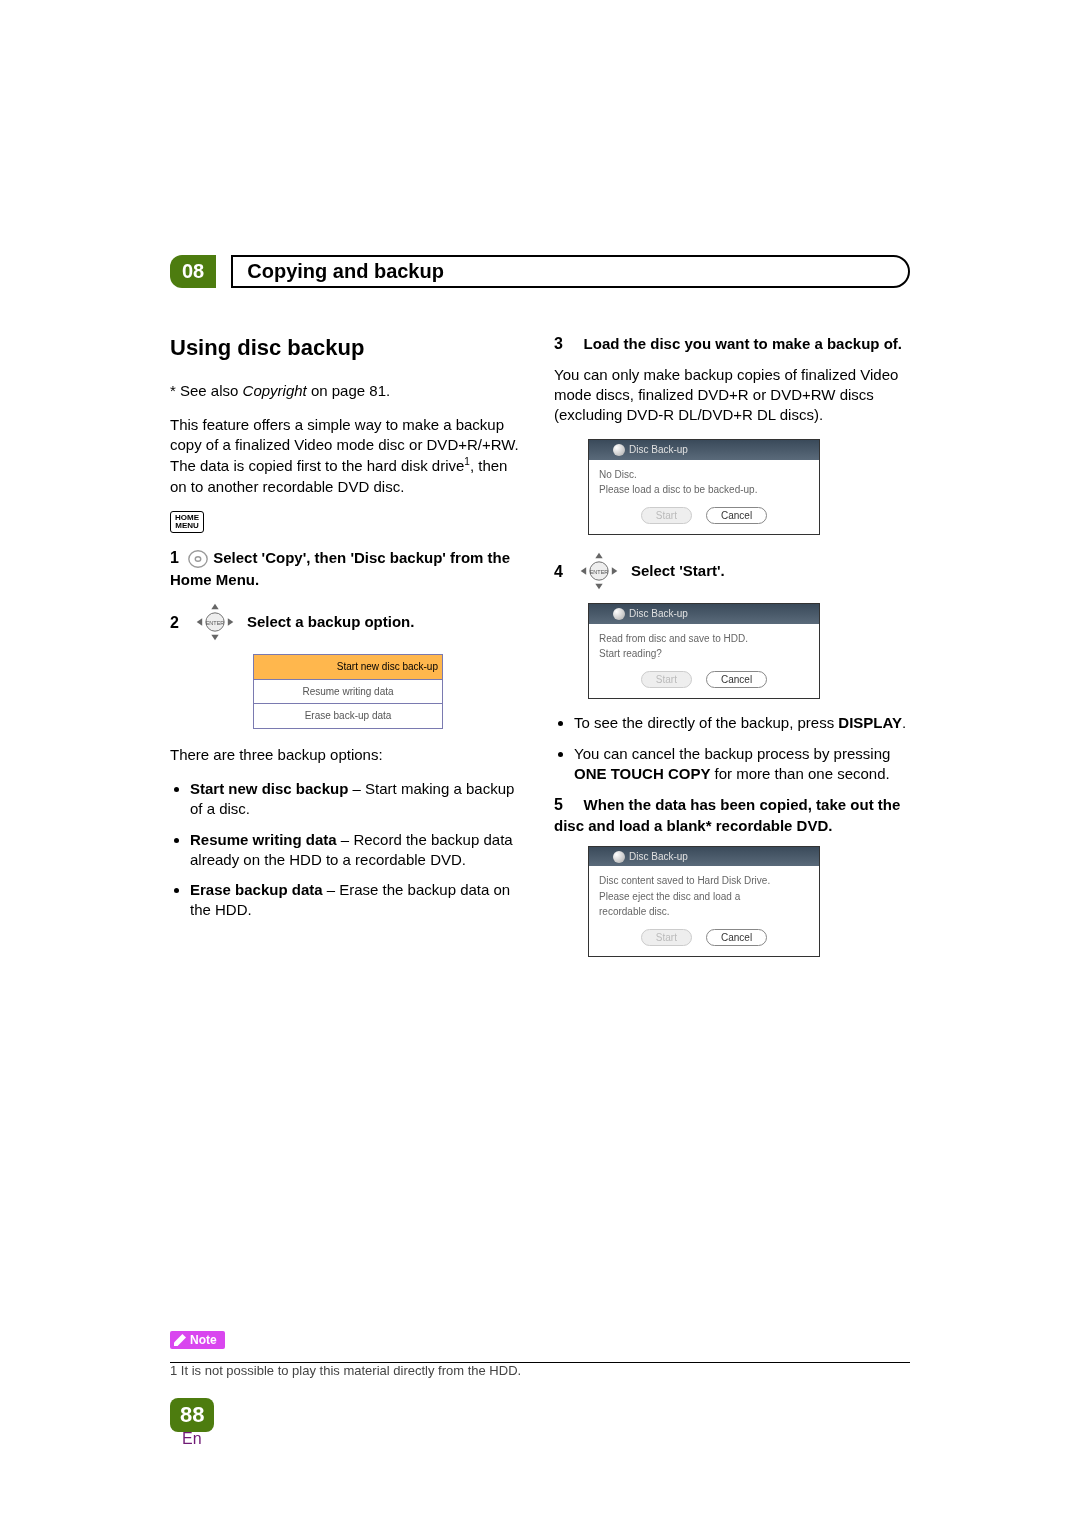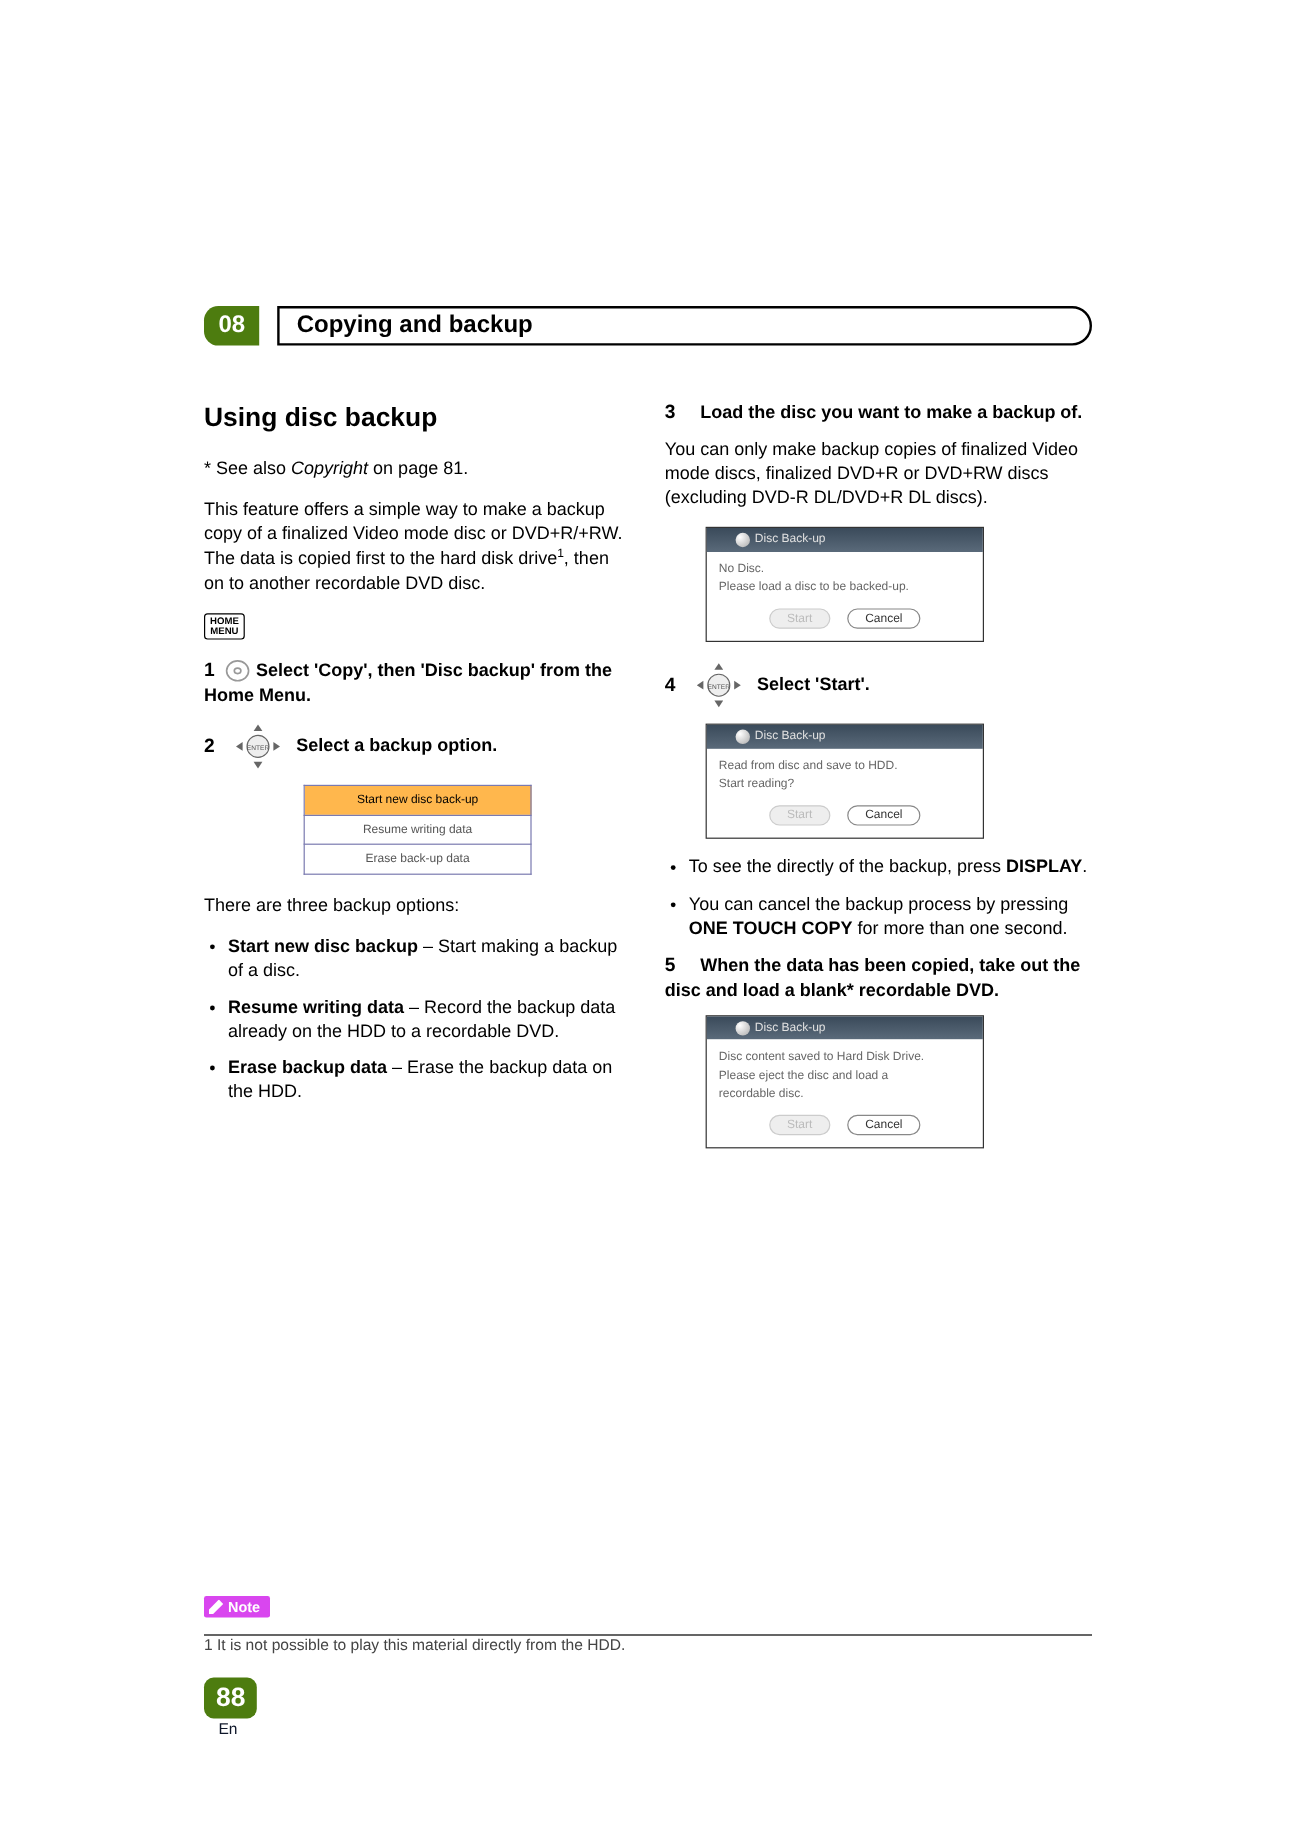--- a/index.html
+++ b/index.html
@@ -92,21 +92,21 @@
     border: 1px solid #7a7ab0;
     border-collapse: collapse;
     font-size: 10px;
   }
   .options-table td {
     border: 1px solid #7a7ab0;
     text-align: center;
     padding: 5px 4px;
     color: #555;
   }
-  .options-table .sel { background: #ffb74d; color: #000; }
+  .options-table .sel { background: #ffb74d; color: #000; text-align: right; }
   ul.bullets { list-style: disc; padding-left: 20px; margin: 0 0 10px 0; }
   ul.bullets li { margin-bottom: 10px; }
   .dialog {
     border: 1px solid #333;
     width: 230px;
     margin: 8px 0 14px 34px;
     font-size: 10px;
     background: #fff;
   }
   .dialog-header {
@@ -184,22 +184,22 @@
     color: #fff;
     font-weight: bold;
     font-size: 22px;
     padding: 4px 10px;
     border-radius: 8px;
   }
   .page-lang {
     position: absolute;
     left: 182px;
     bottom: 80px;
-    font-size: 13px;
-    color: #0f172a;
+    font-size: 16px;
+    color: #701a75;
   }
 </style>
 </head>
 <body>
 
 <div class="page">
 
   <div class="title-row">
     <div class="chapter-badge">08</div>
     <div class="chapter-title-wrap">

